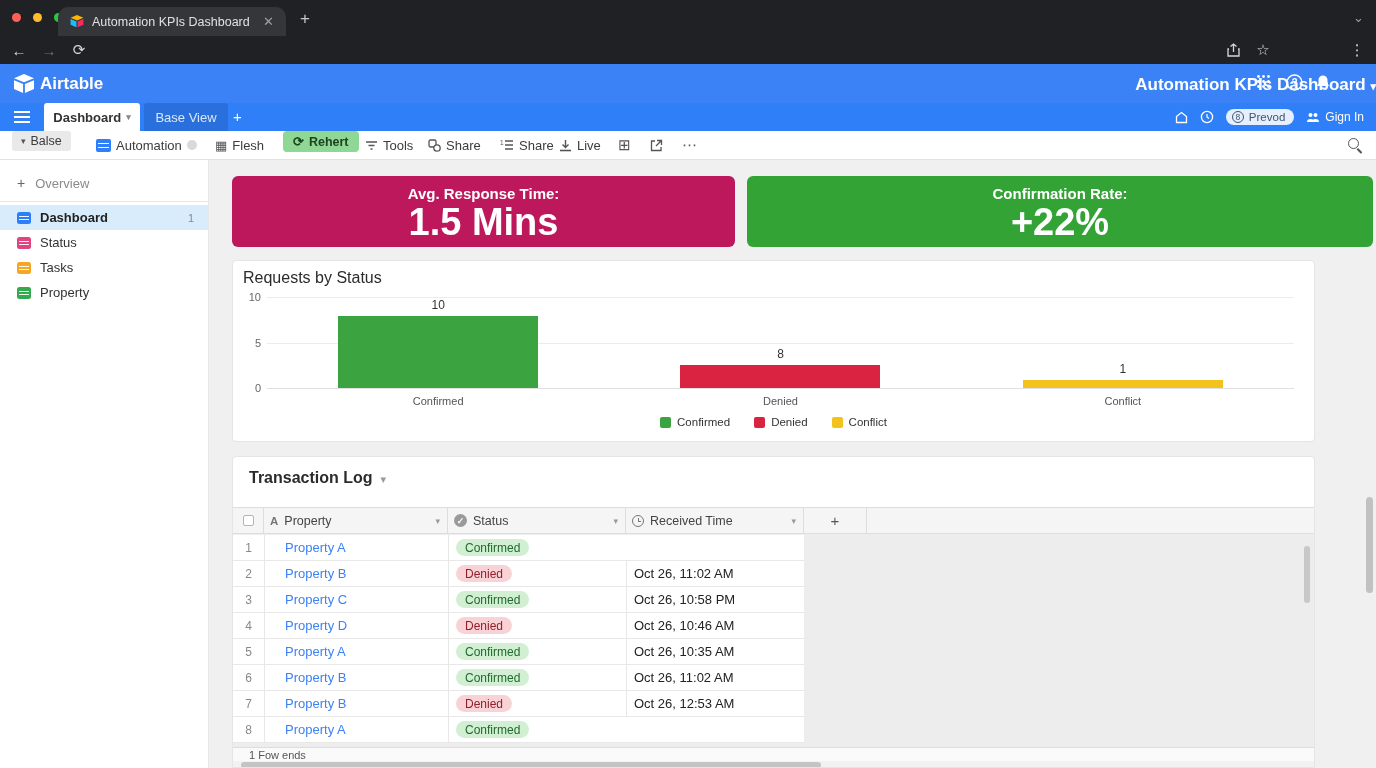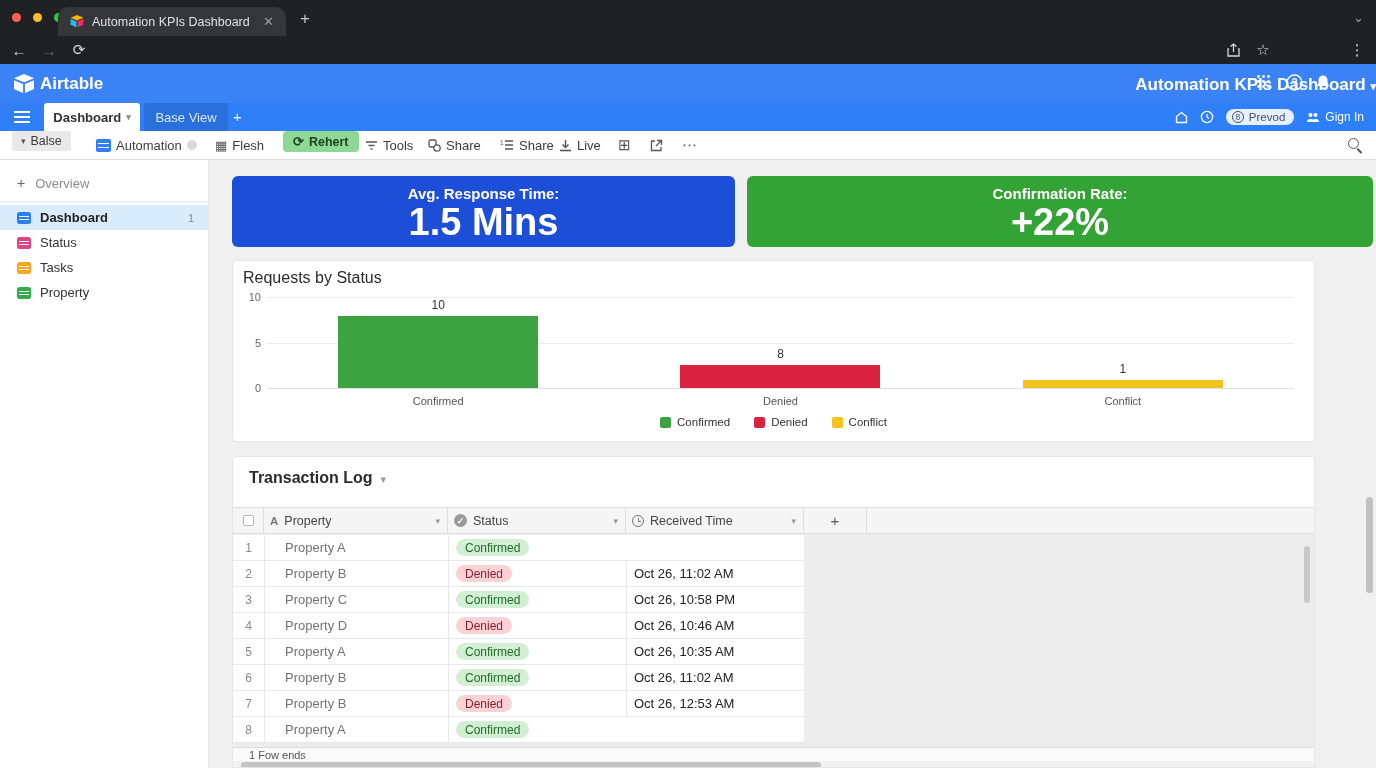--- a/index.html
+++ b/index.html
@@ -126,21 +126,21 @@
   .fic-circle { width:13px; height:13px; border-radius:50%; background:#9a9a9a; color:#fff; font-size:9px;
     display:flex; align-items:center; justify-content:center; margin-right:6px; font-weight:bold; }
   .fic-clock { width:12px; height:12px; border:1.3px solid #777; border-radius:50%; margin-right:6px; position:relative; }
   .fic-clock::before { content:''; position:absolute; left:4.5px; top:2px; width:1.2px; height:4px; background:#777; }
   .fic-clock::after { content:''; position:absolute; left:4.5px; top:5px; width:3.5px; height:1.2px; background:#777; }
 
   .t-body { position:absolute; left:0; top:77px; width:100%; height:213px; background:#ededed; }
   .t-rows { position:absolute; left:0; top:1px; width:571px; background:#fff; }
   .t-row { display:flex; height:26px; border-bottom:1px solid #e8e8e8; background:#fff; font-size:13px; align-items:center; }
   .c-num { width:31px; text-align:center; color:#888; font-size:12px; }
-  .c-prop { width:184px; padding-left:20px; color:#737373; border-left:1px solid #ededed; }
+  .c-prop { width:184px; padding-left:20px; color:#3b82f6; border-left:1px solid #ededed; }
   .c-prop, .c-status, .c-time { height:26px; display:flex; align-items:center; border-left:1px solid #e8e8e8; }
   .c-status { width:178px; padding-left:7px; }
   .c-time { width:178px; padding-left:7px; color:#222; }
   .pill { font-size:12px; padding:1.5px 9px; border-radius:10px; }
 
   .t-foot { position:absolute; left:0; top:290px; width:100%; height:14px; background:#fafafa;
     border-top:1px solid #ddd; font-size:11px; color:#555; padding-left:16px; display:flex; align-items:center; }
   .h-scroll { position:absolute; left:0; top:304px; width:100%; height:8px; background:#f2f2f2; }
   .h-thumb { position:absolute; left:8px; top:1px; width:580px; height:6px; border-radius:3px; background:#c4c4c4; }
   .v-scroll-inner { position:absolute; left:1071px; top:89px; width:6px; height:57px; border-radius:3px; background:#c8c8c8; }
@@ -345,21 +345,21 @@
       </div>
       <div class="sb-item">
         <span class="sb-ic" style="background:#34aa4e"></span>
         <span class="sb-lb">Property</span>
       </div>
     </div>
 </div>
 
 <div class="content">
 
-  <div class="kpi kpi-blue" style="background:#1d4ed8">
+  <div class="kpi kpi-blue" style="background:#be185d">
     <div class="kpi-label">Avg. Response Time:</div>
     <div class="kpi-value">1.5 Mins</div>
   </div>
   <div class="kpi kpi-green" style="background:#34a336">
     <div class="kpi-label">Confirmation Rate:</div>
     <div class="kpi-value">+22%</div>
   </div>
 
   <div class="card chart-card">
     <div class="chart-title">Requests by Status</div>

